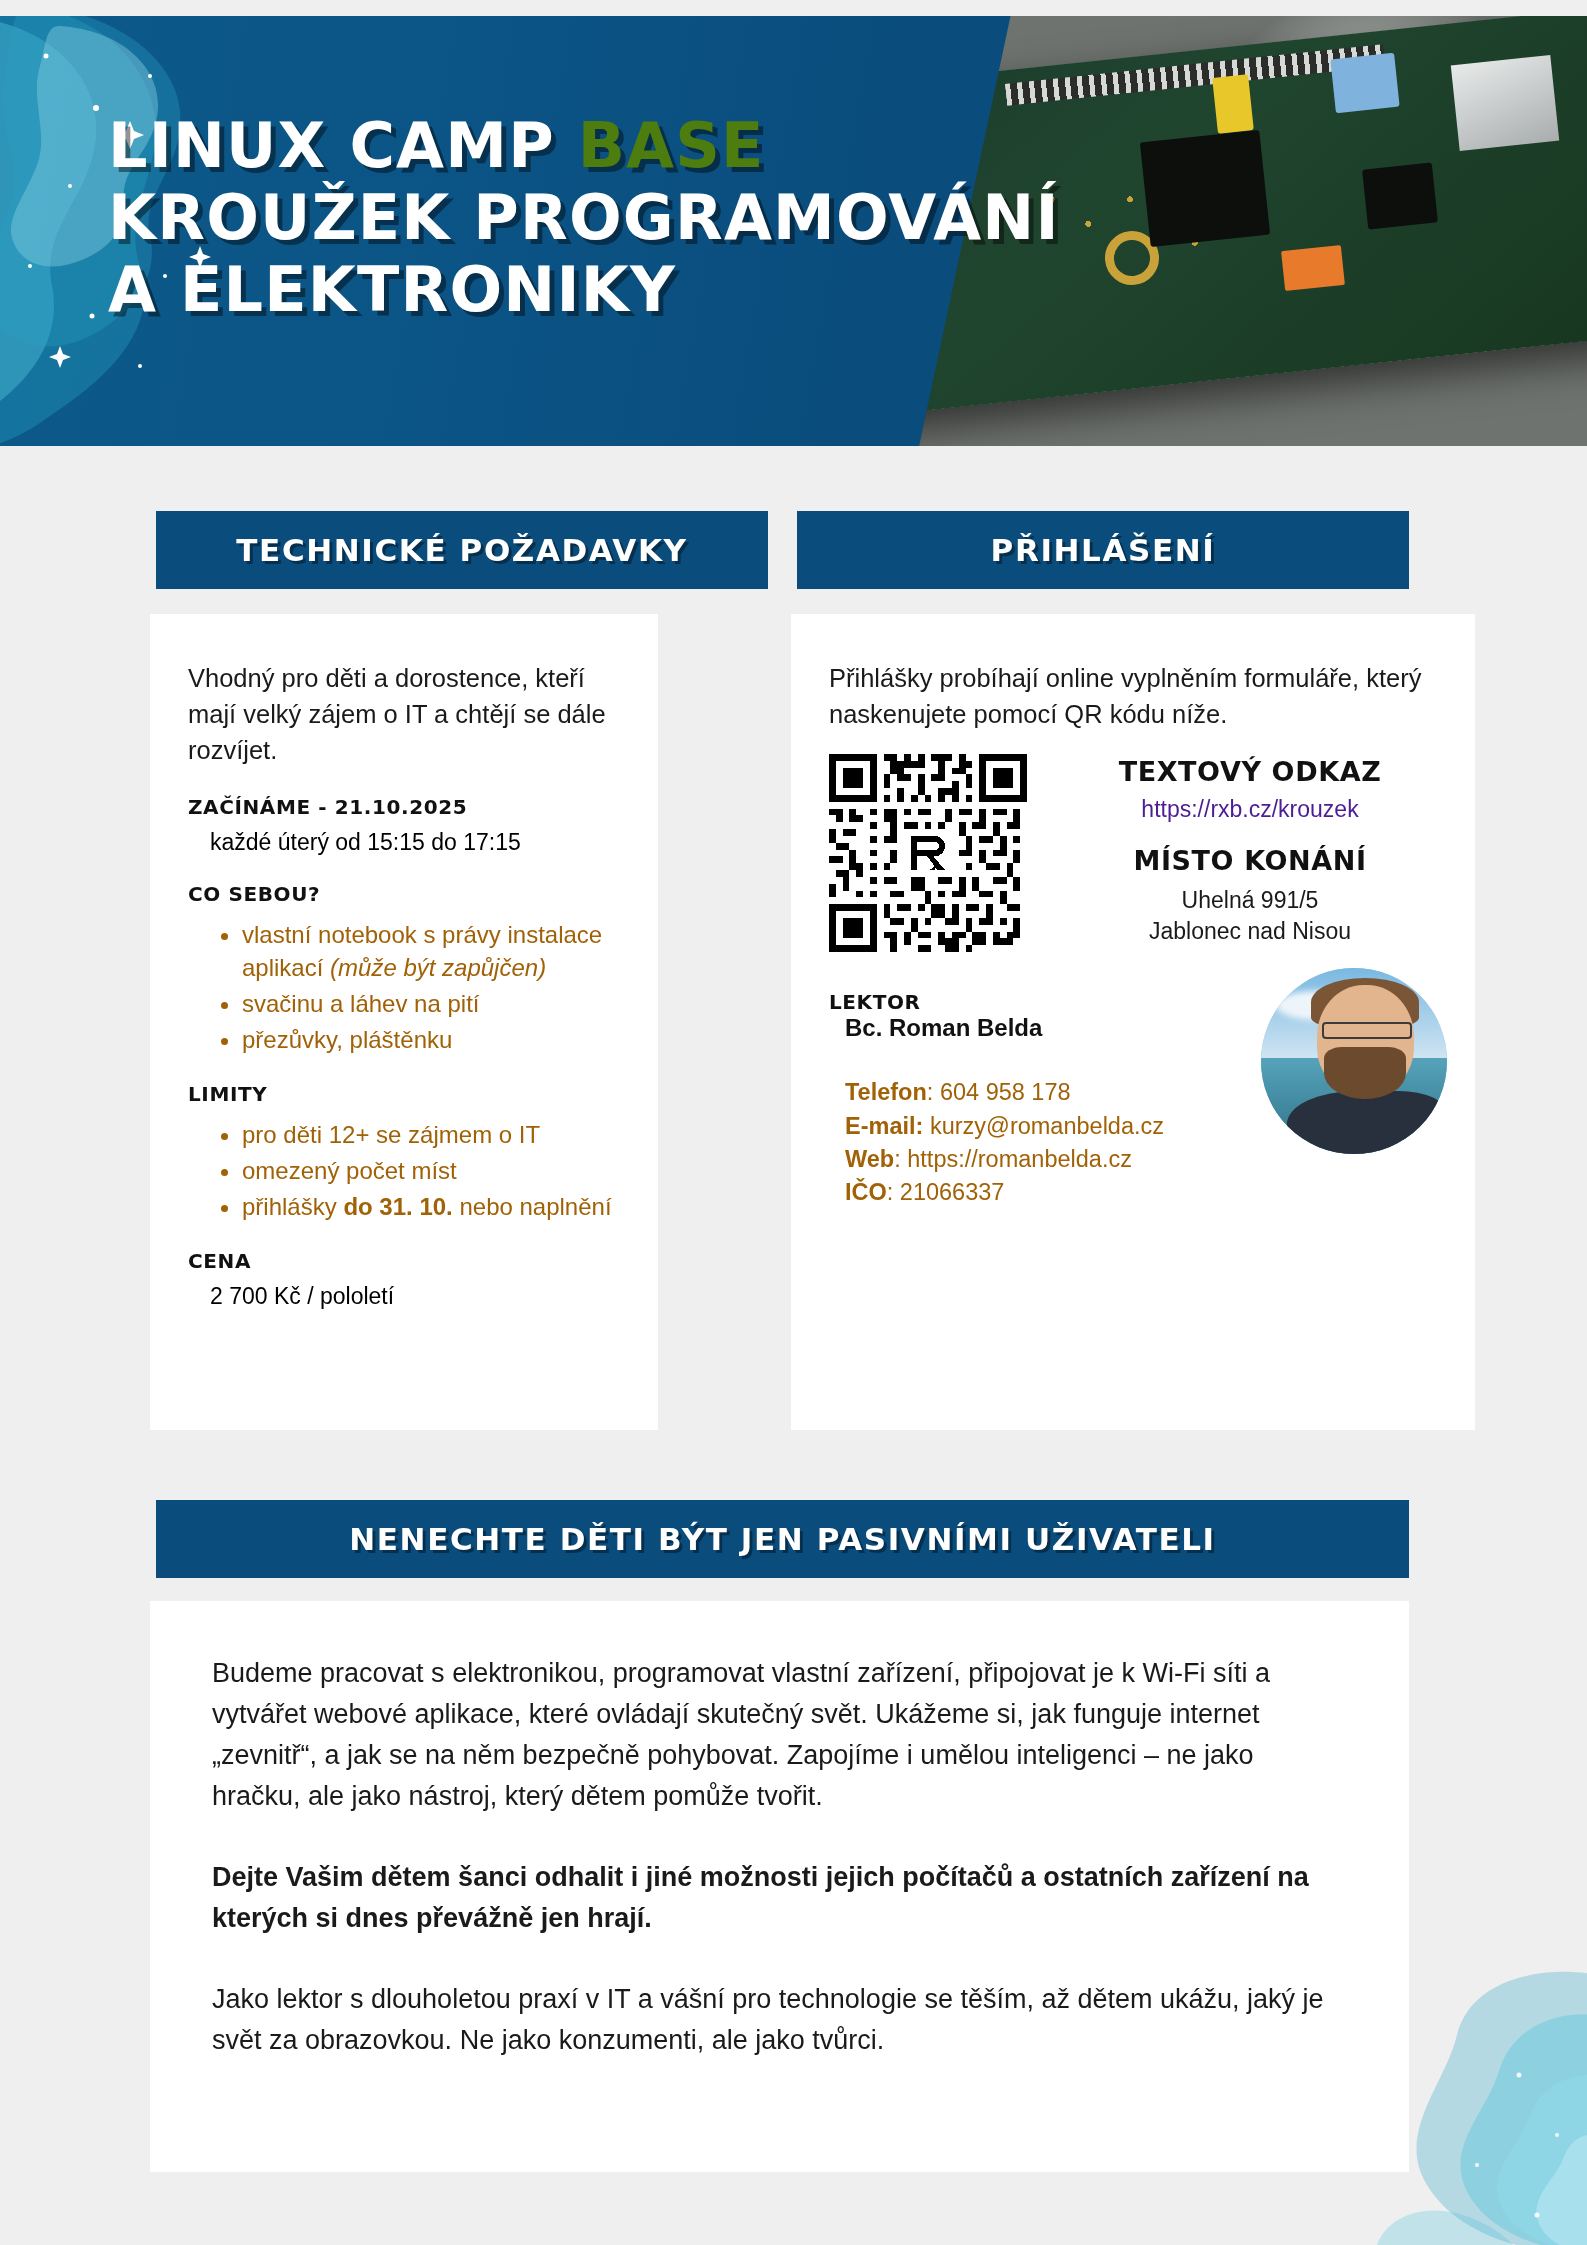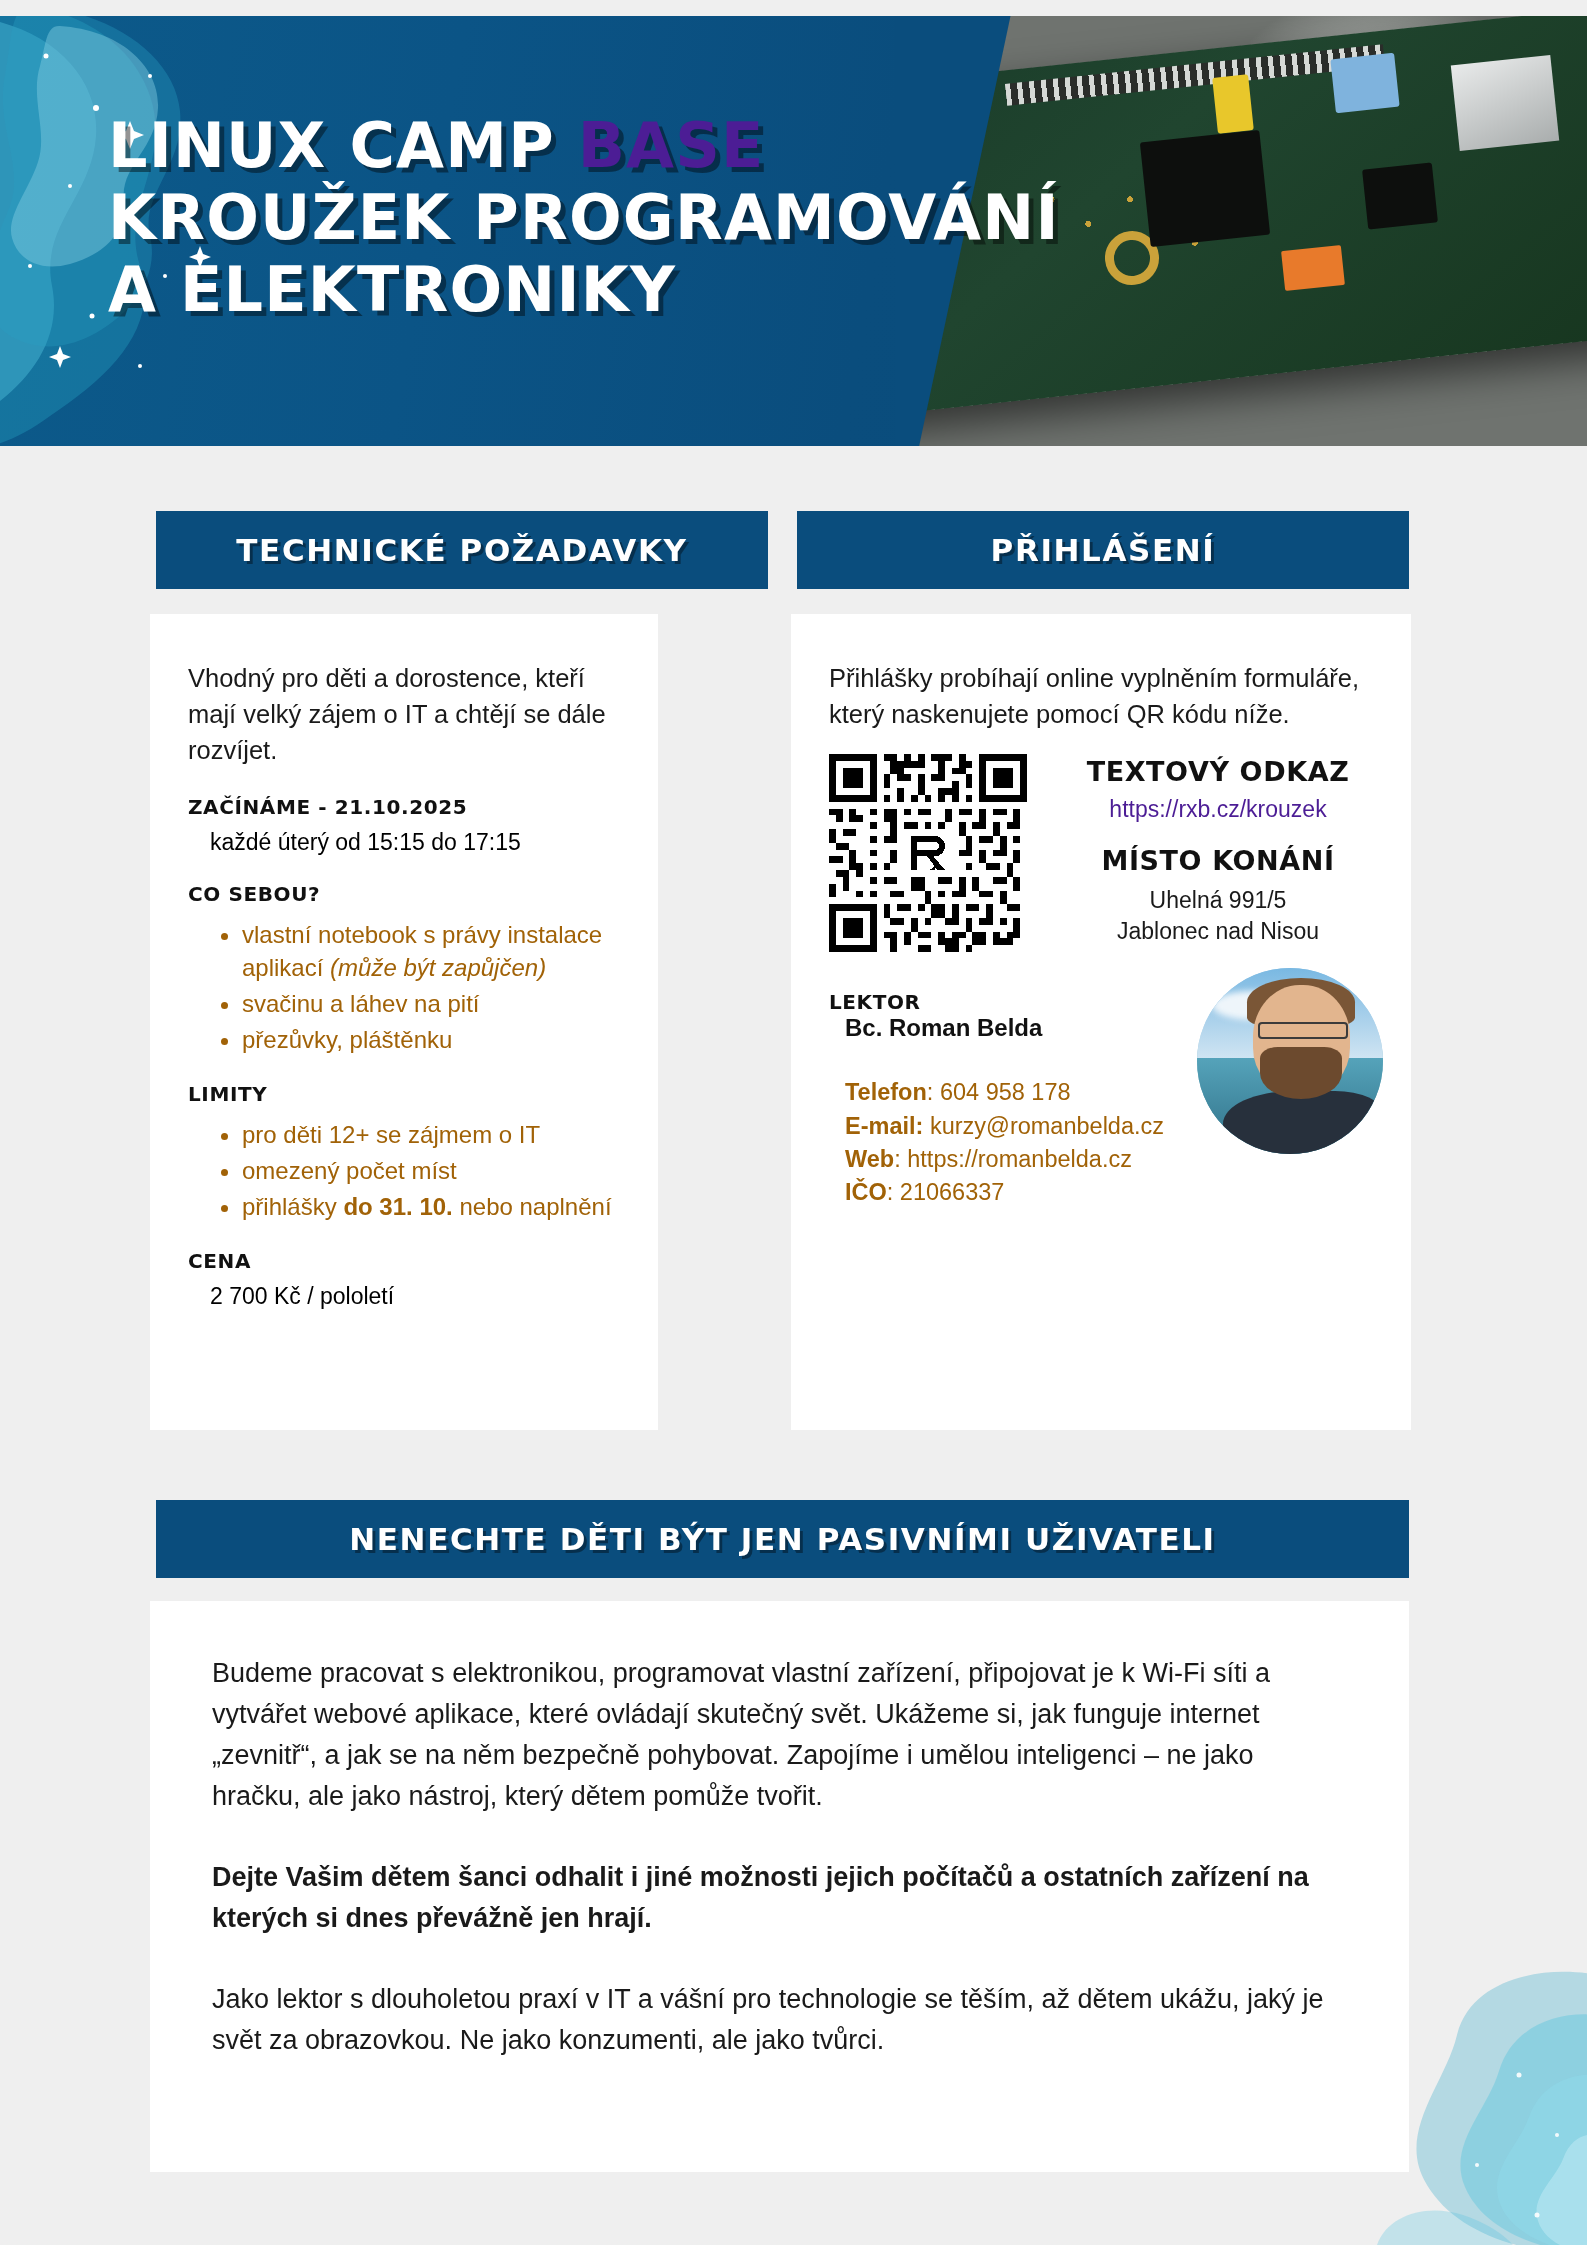--- a/index.html
+++ b/index.html
@@ -129,21 +129,21 @@
     font-family: "DejaVu Sans", sans-serif;
     font-weight: 700;
     font-size: 62px;
     line-height: 1.16;
     letter-spacing: 1.2px;
     color: #ffffff;
     text-transform: uppercase;
     text-shadow: 5px 5px 0 rgba(0,0,0,.42);
     white-space: nowrap;
   }
-  .title-accent { color: #4c1d95; }
+  .title-accent { color: #4d7c0f; }
 
   
   .bar {
     background: #0a4d7d;
     display: flex;
     align-items: center;
     justify-content: center;
     color: #fff;
   }
   .bar-text {
@@ -172,21 +172,21 @@
   .card {
     position: absolute;
     background: #ffffff;
   }
   .card-left {
     left: 150px; top: 614px;
     width: 508px; height: 816px;
   }
   .card-right {
     left: 791px; top: 614px;
-    width: 620px; height: 816px;
+    width: 684px; height: 816px;
   }
   .card-bottom {
     left: 150px; top: 1601px;
     width: 1259px; height: 571px;
   }
 
   .card-inner { padding: 46px 34px 0 38px; }
 
   p.body {
     font-family: "Liberation Sans", sans-serif;

